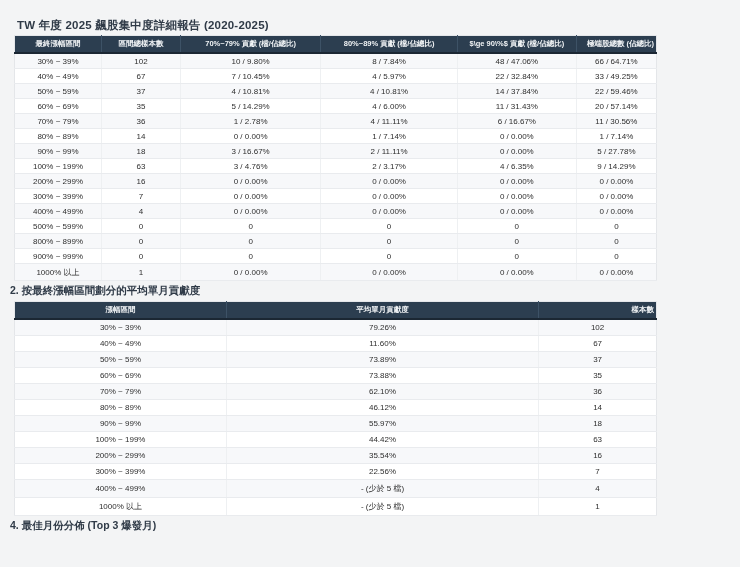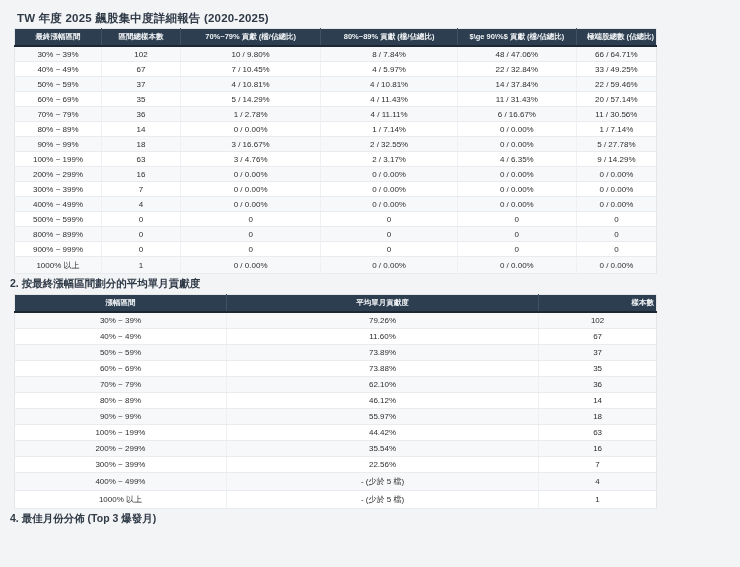--- a/index.html
+++ b/index.html
@@ -9,21 +9,21 @@
     height: 567px;
     background: #f3f4f5;
     font-family: "Liberation Sans", "DejaVu Sans", sans-serif;
     color: #303030;
     overflow: hidden;
   }
   .report-title {
     font-size: 11.5px;
     font-weight: 700;
     color: #2f3a47;
-    margin: 11px 0 2px 17px;
+    margin: 18px 0 2px 17px;
     letter-spacing: 0.2px;
   }
   .section-heading {
     font-size: 10.5px;
     font-weight: 700;
     color: #2f3a47;
     margin: 3px 0 3px 10px;
   }
   table {
     border-collapse: collapse;
@@ -115,21 +115,21 @@
           <td>37</td>
           <td>4 / 10.81%</td>
           <td>4 / 10.81%</td>
           <td>14 / 37.84%</td>
           <td>22 / 59.46%</td>
         </tr>
         <tr>
           <td>60% ~ 69%</td>
           <td>35</td>
           <td>5 / 14.29%</td>
-          <td>4 / 11.43%</td>
+          <td>4 / 6.00%</td>
           <td>11 / 31.43%</td>
           <td>20 / 57.14%</td>
         </tr>
         <tr>
           <td>70% ~ 79%</td>
           <td>36</td>
           <td>1 / 2.78%</td>
           <td>4 / 11.11%</td>
           <td>6 / 16.67%</td>
           <td>11 / 30.56%</td>
@@ -139,21 +139,21 @@
           <td>14</td>
           <td>0 / 0.00%</td>
           <td>1 / 7.14%</td>
           <td>0 / 0.00%</td>
           <td>1 / 7.14%</td>
         </tr>
         <tr>
           <td>90% ~ 99%</td>
           <td>18</td>
           <td>3 / 16.67%</td>
-          <td>2 / 32.55%</td>
+          <td>2 / 11.11%</td>
           <td>0 / 0.00%</td>
           <td>5 / 27.78%</td>
         </tr>
         <tr>
           <td>100% ~ 199%</td>
           <td>63</td>
           <td>3 / 4.76%</td>
           <td>2 / 3.17%</td>
           <td>4 / 6.35%</td>
           <td>9 / 14.29%</td>

